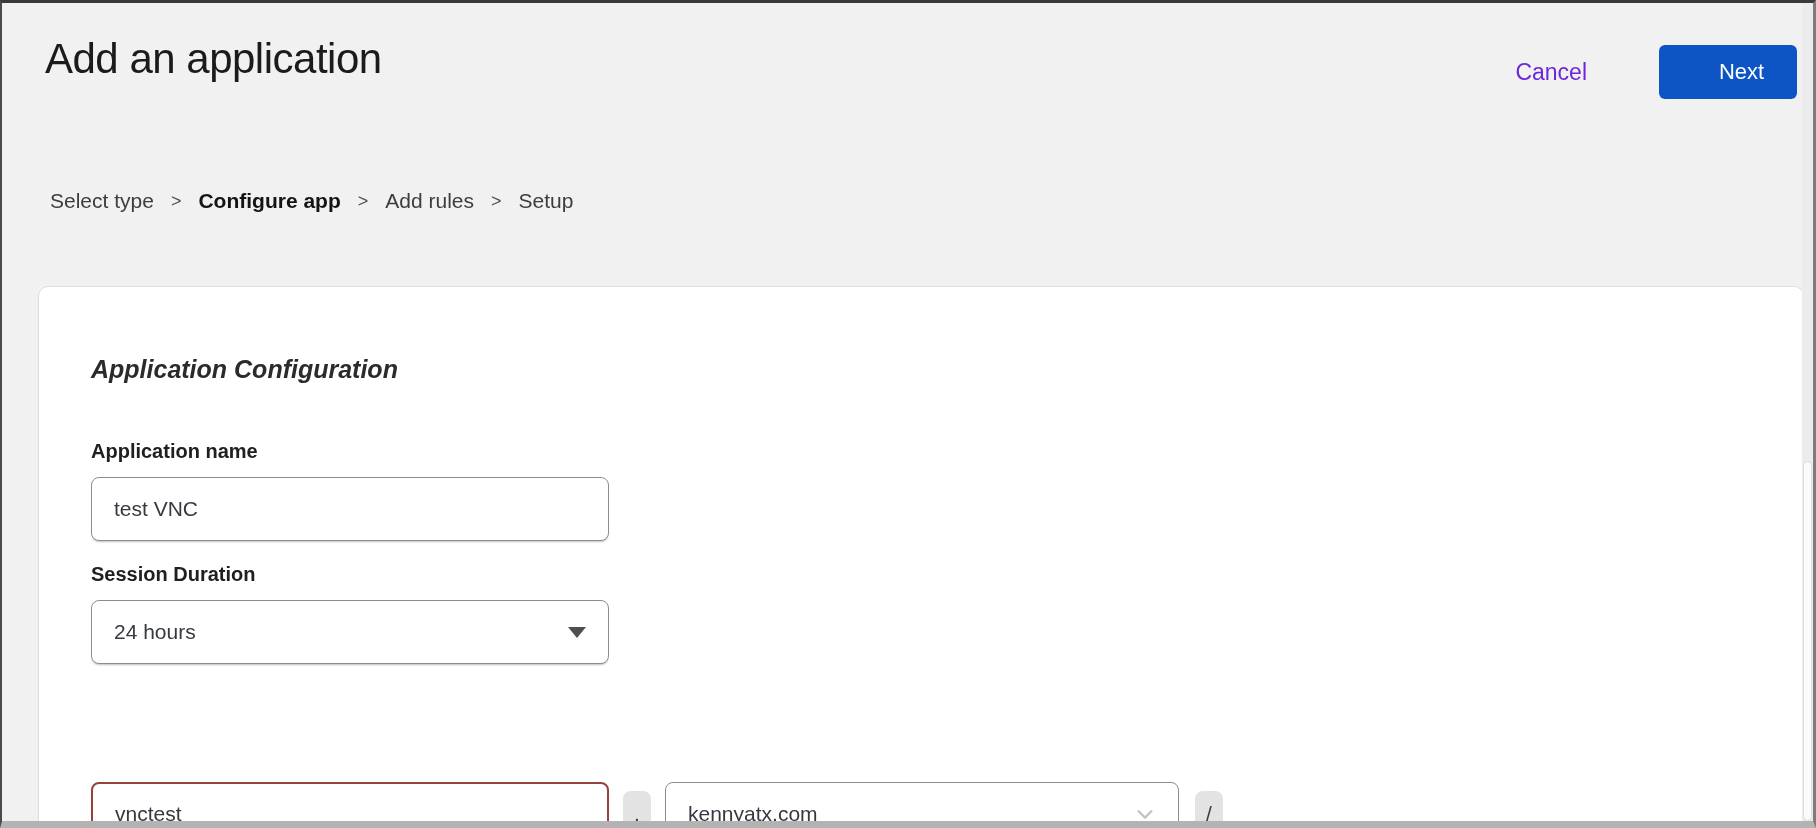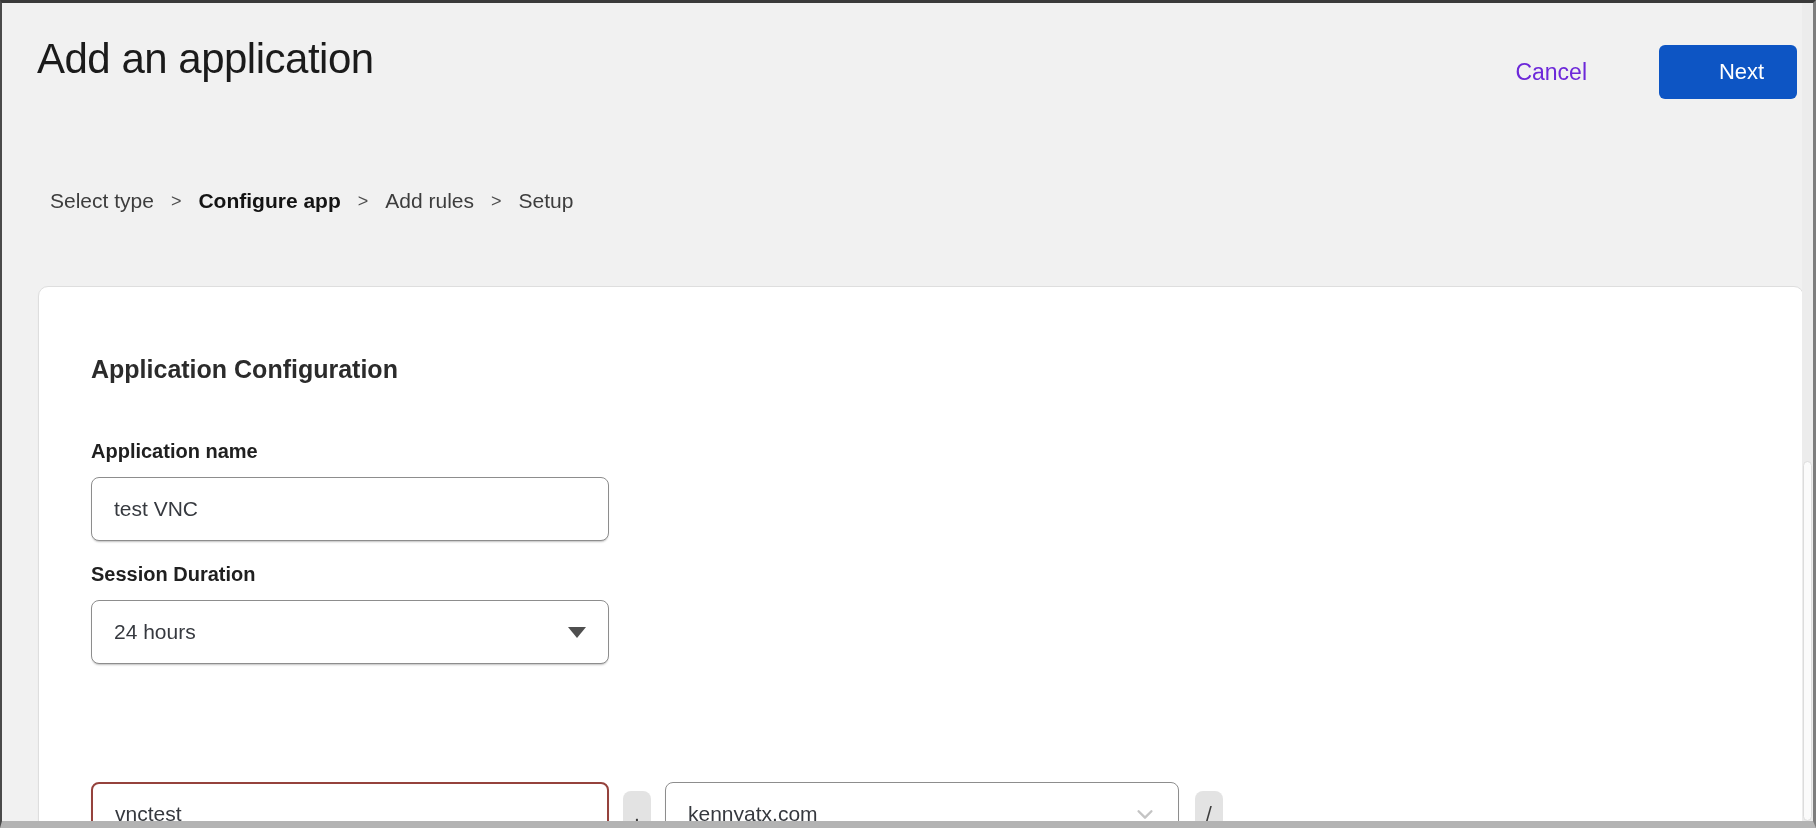--- a/index.html
+++ b/index.html
@@ -13,21 +13,21 @@
     border-right: 3px solid #7d7d7d;
     border-bottom: 7px solid #b3b3b3;
     background: #f1f1f1;
     position: relative;
     overflow: hidden;
   }
   .page { position: absolute; inset: 0; overflow: hidden; }
 
   
   .header {
-    position: absolute; top: 28px; left: 35px; right: 16px;
+    position: absolute; top: 28px; left: 43px; right: 16px;
     display: flex; justify-content: space-between; align-items: flex-start;
   }
   .page-title {
     font-size: 42px; font-weight: 400; color: #1b1b1b; letter-spacing: -0.5px;
     line-height: 56px;
   }
   .actions { display: flex; align-items: center; gap: 72px; margin-top: 14px; }
   .cancel-link {
     color: #6d28d9; font-size: 23px; cursor: pointer; text-decoration: none;
   }
@@ -48,21 +48,21 @@
   .crumb.active { font-weight: 700; color: #141414; }
   .crumb-sep { color: #4d4d4d; font-size: 18px; }
 
   
   .card {
     position: absolute; left: 36px; top: 283px; width: 1766px; height: 640px;
     background: #ffffff; border: 1px solid #dedede; border-radius: 10px;
     padding: 68px 52px 0 52px;
     box-shadow: 0 1px 2px rgba(0,0,0,0.04);
   }
-  .section-title { font-size: 25px; font-weight: 700; color: #2b2b2b; }
+  .section-title { font-size: 25px; font-weight: 700; color: #2b2b2b; font-style: italic; }
 
   .row { display: flex; gap: 22px; margin-top: 56px; flex-direction: column; }
   .field-label {
     display: block; font-size: 20px; font-weight: 700; color: #202020;
     margin-bottom: 14px;
   }
   .text-input, .select {
     width: 518px; height: 64px; background: #ffffff;
     border: 1px solid #8d8d8d; border-radius: 8px;
     font-size: 21px; color: #36393f; padding: 0 22px;

